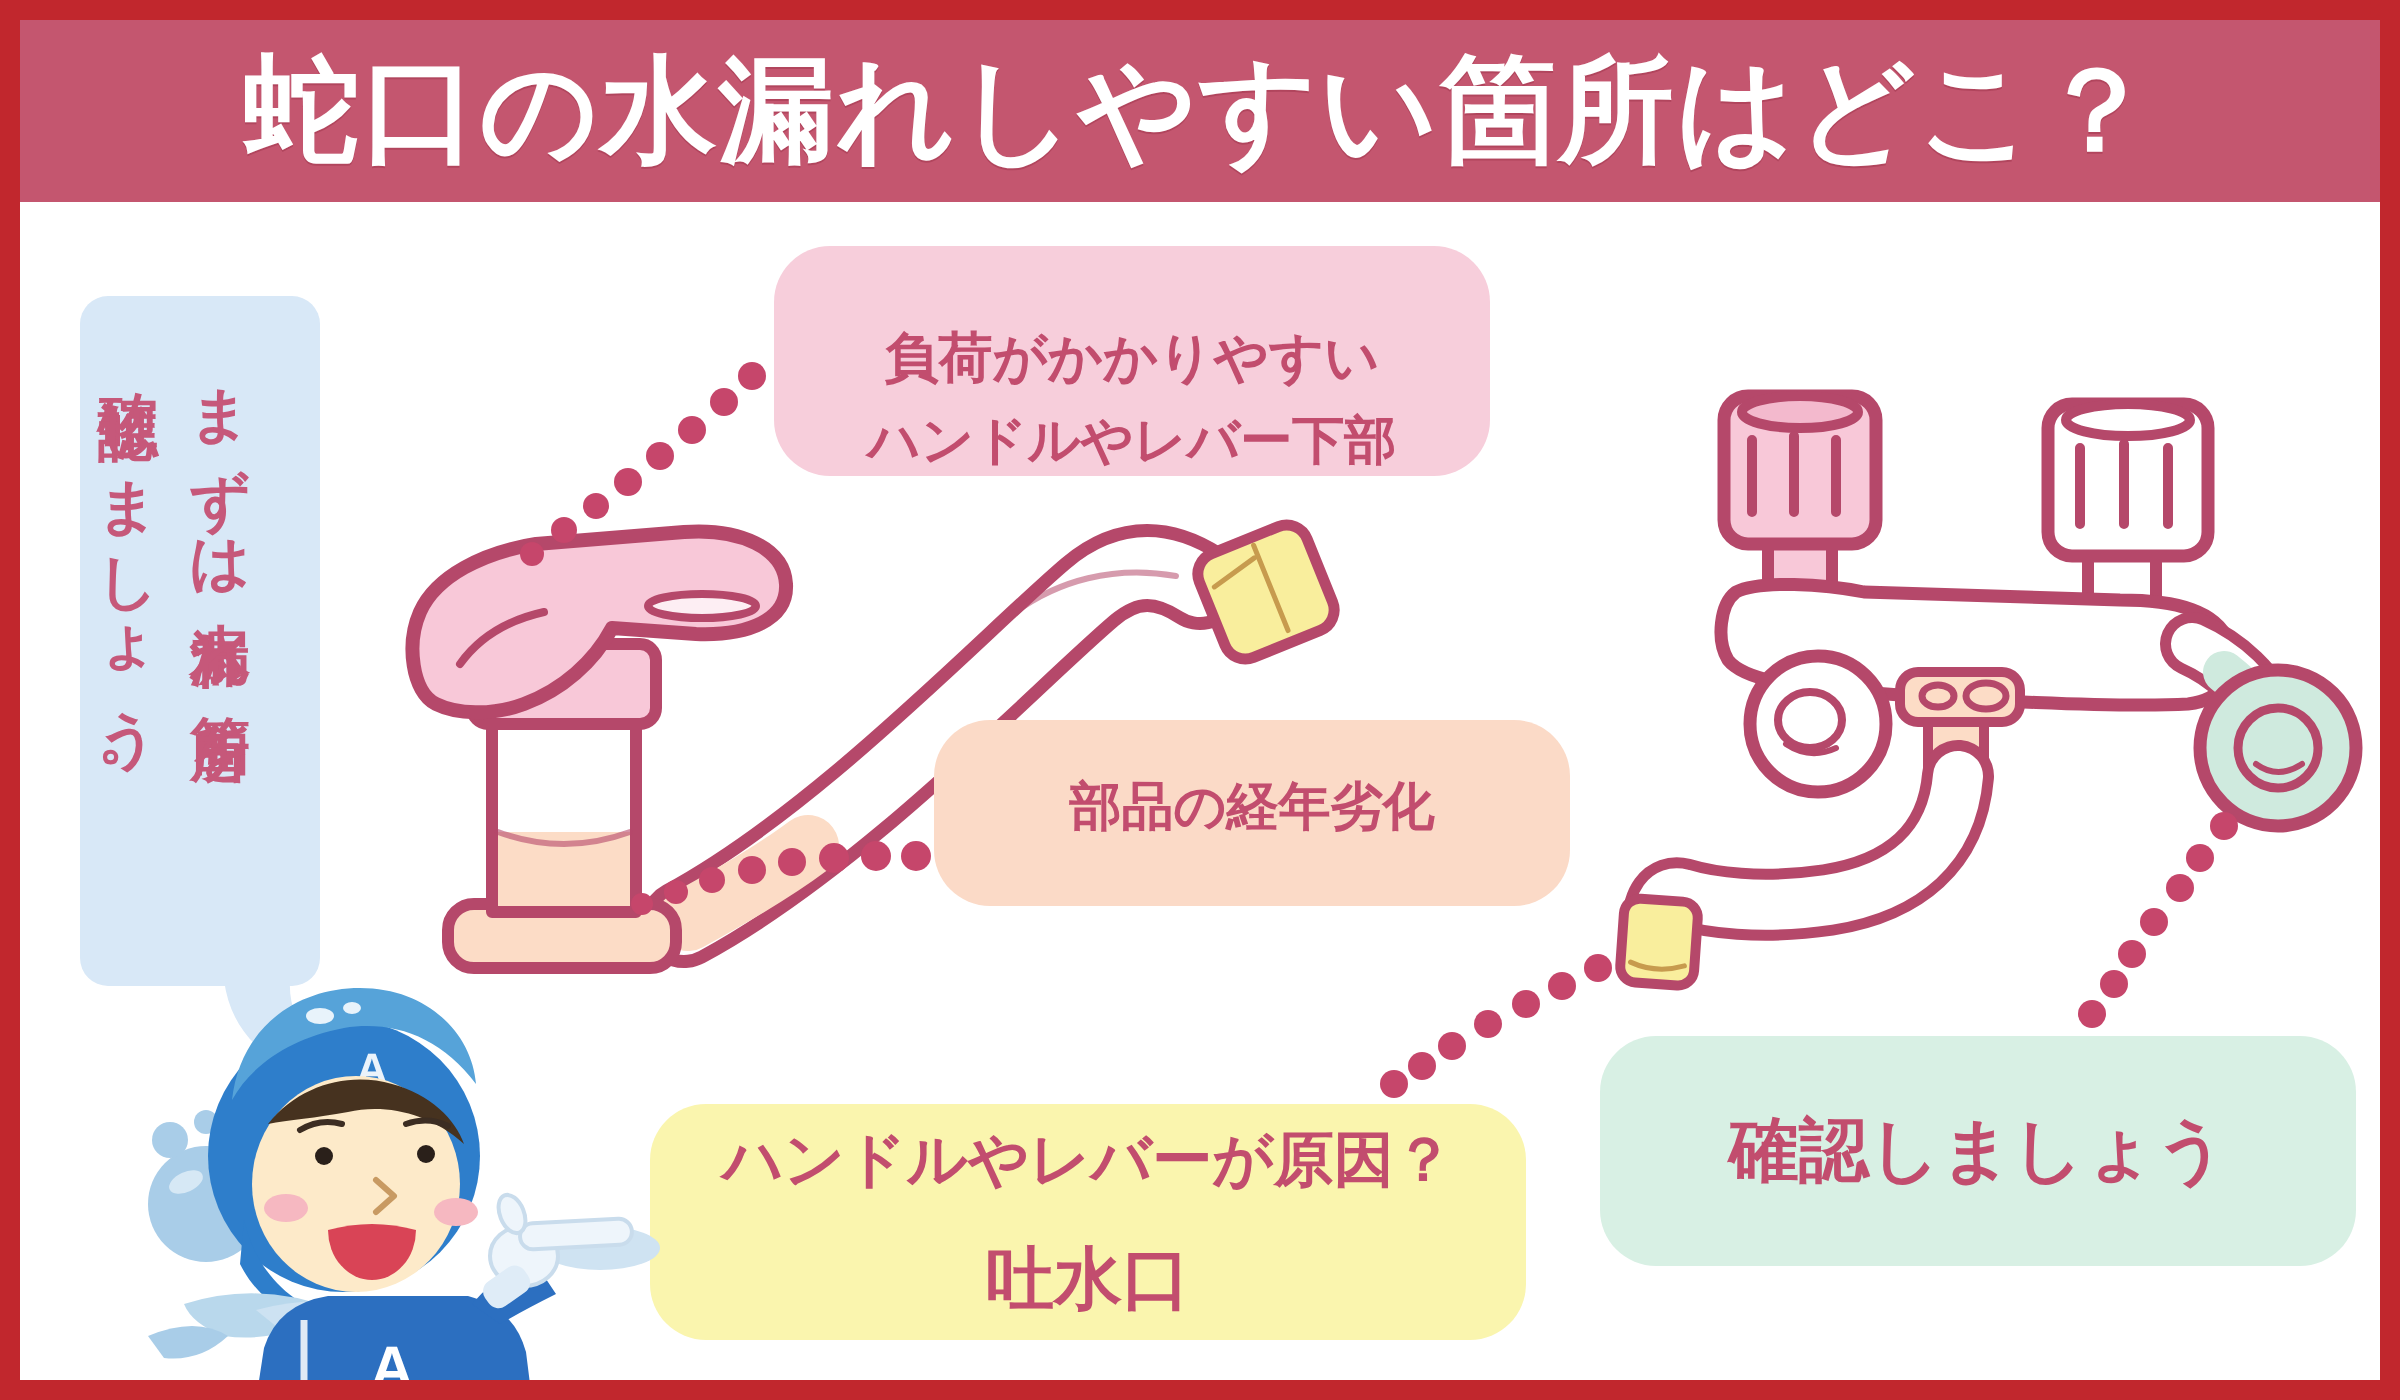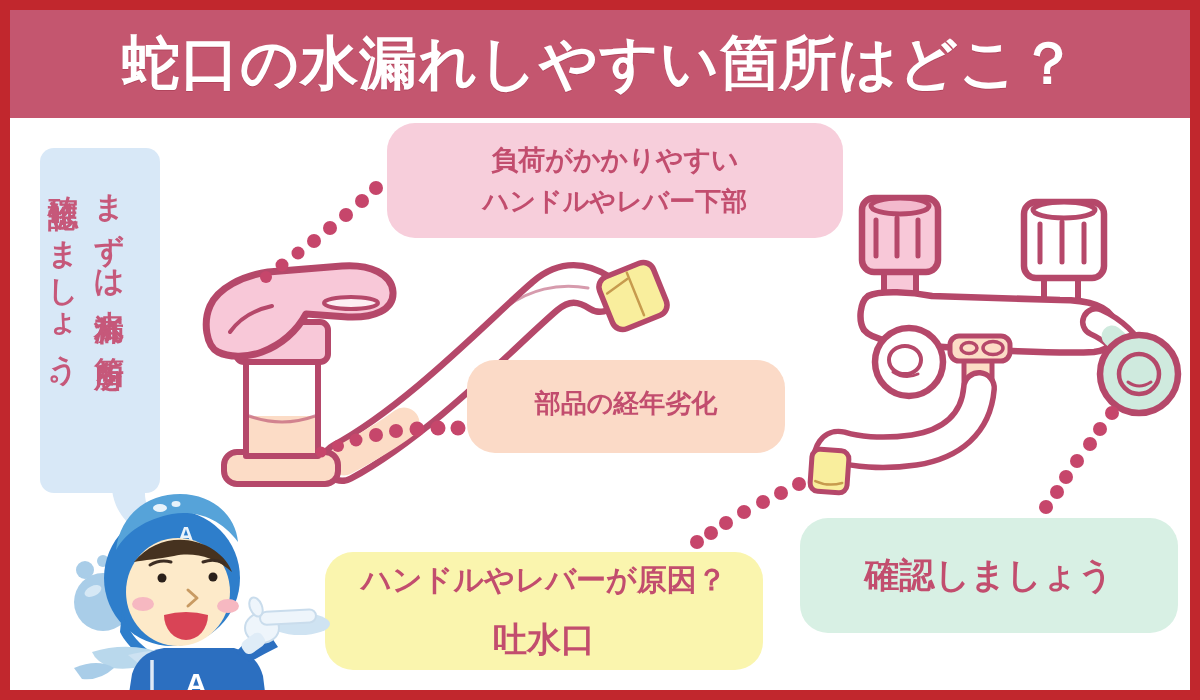--- a/index.html
+++ b/index.html
@@ -4,21 +4,21 @@
 <style>
   html,body{margin:0;padding:0;background:#fff;}
   .canvas{
     position:relative;width:1200px;height:700px;overflow:hidden;background:#ffffff;
     font-family:"Liberation Sans","DejaVu Sans",sans-serif;
   }
   .frame{
     position:absolute;inset:0;border:10px solid #c1272d;z-index:50;pointer-events:none;
   }
   .banner{
-    position:absolute;left:10px;top:10px;right:10px;height:108px;background:#c4566f;z-index:40;
+    position:absolute;left:10px;top:10px;right:10px;height:91px;background:#c4566f;z-index:40;
     display:flex;align-items:center;justify-content:center;
   }
   .banner .title{
     color:#ffffff;font-size:58px;font-weight:900;letter-spacing:1px;white-space:nowrap;
     text-shadow:0 1px 0 rgba(120,20,40,.25);
   }
   .bubble{
     position:absolute;left:40px;top:148px;width:120px;height:345px;background:#d8e8f7;
     border-radius:14px;z-index:20;
   }
@@ -26,21 +26,21 @@
     writing-mode:vertical-rl;text-orientation:upright;
     padding:24px 12px 0 0;font-size:30px;font-weight:800;color:#c6587a;
     letter-spacing:4px;line-height:46px;height:300px;
   }
   .callout{
     position:absolute;border-radius:28px;z-index:20;display:flex;flex-direction:column;
     align-items:center;justify-content:center;text-align:center;color:#c24d6e;
   }
   .callout .sub{font-weight:700;}
   .callout .main{font-weight:900;}
-  .co-handle{left:387px;top:123px;width:456px;height:115px;background:#f7cedb;}
+  .co-handle{left:387px;top:123px;width:358px;height:115px;background:#f7cedb;justify-content:flex-end;}
   .co-handle .sub{font-size:27px;margin-bottom:6px;}
   .co-handle .main{font-size:26px;}
   .co-spout{left:467px;top:360px;width:318px;height:93px;background:#fbdac7;}
   .co-spout .sub{font-size:26px;margin-bottom:6px;}
   .co-spout .main{font-size:34px;}
   .co-outlet{left:325px;top:552px;width:438px;height:118px;background:#faf5ae;gap:11px;}
   .co-outlet .sub{font-size:30px;margin-bottom:5px;}
   .co-outlet .main{font-size:34px;}
   .co-wall{left:800px;top:518px;width:378px;height:115px;background:#d8f0e4;}
   .co-wall .sub{font-size:28px;margin-bottom:5px;}

